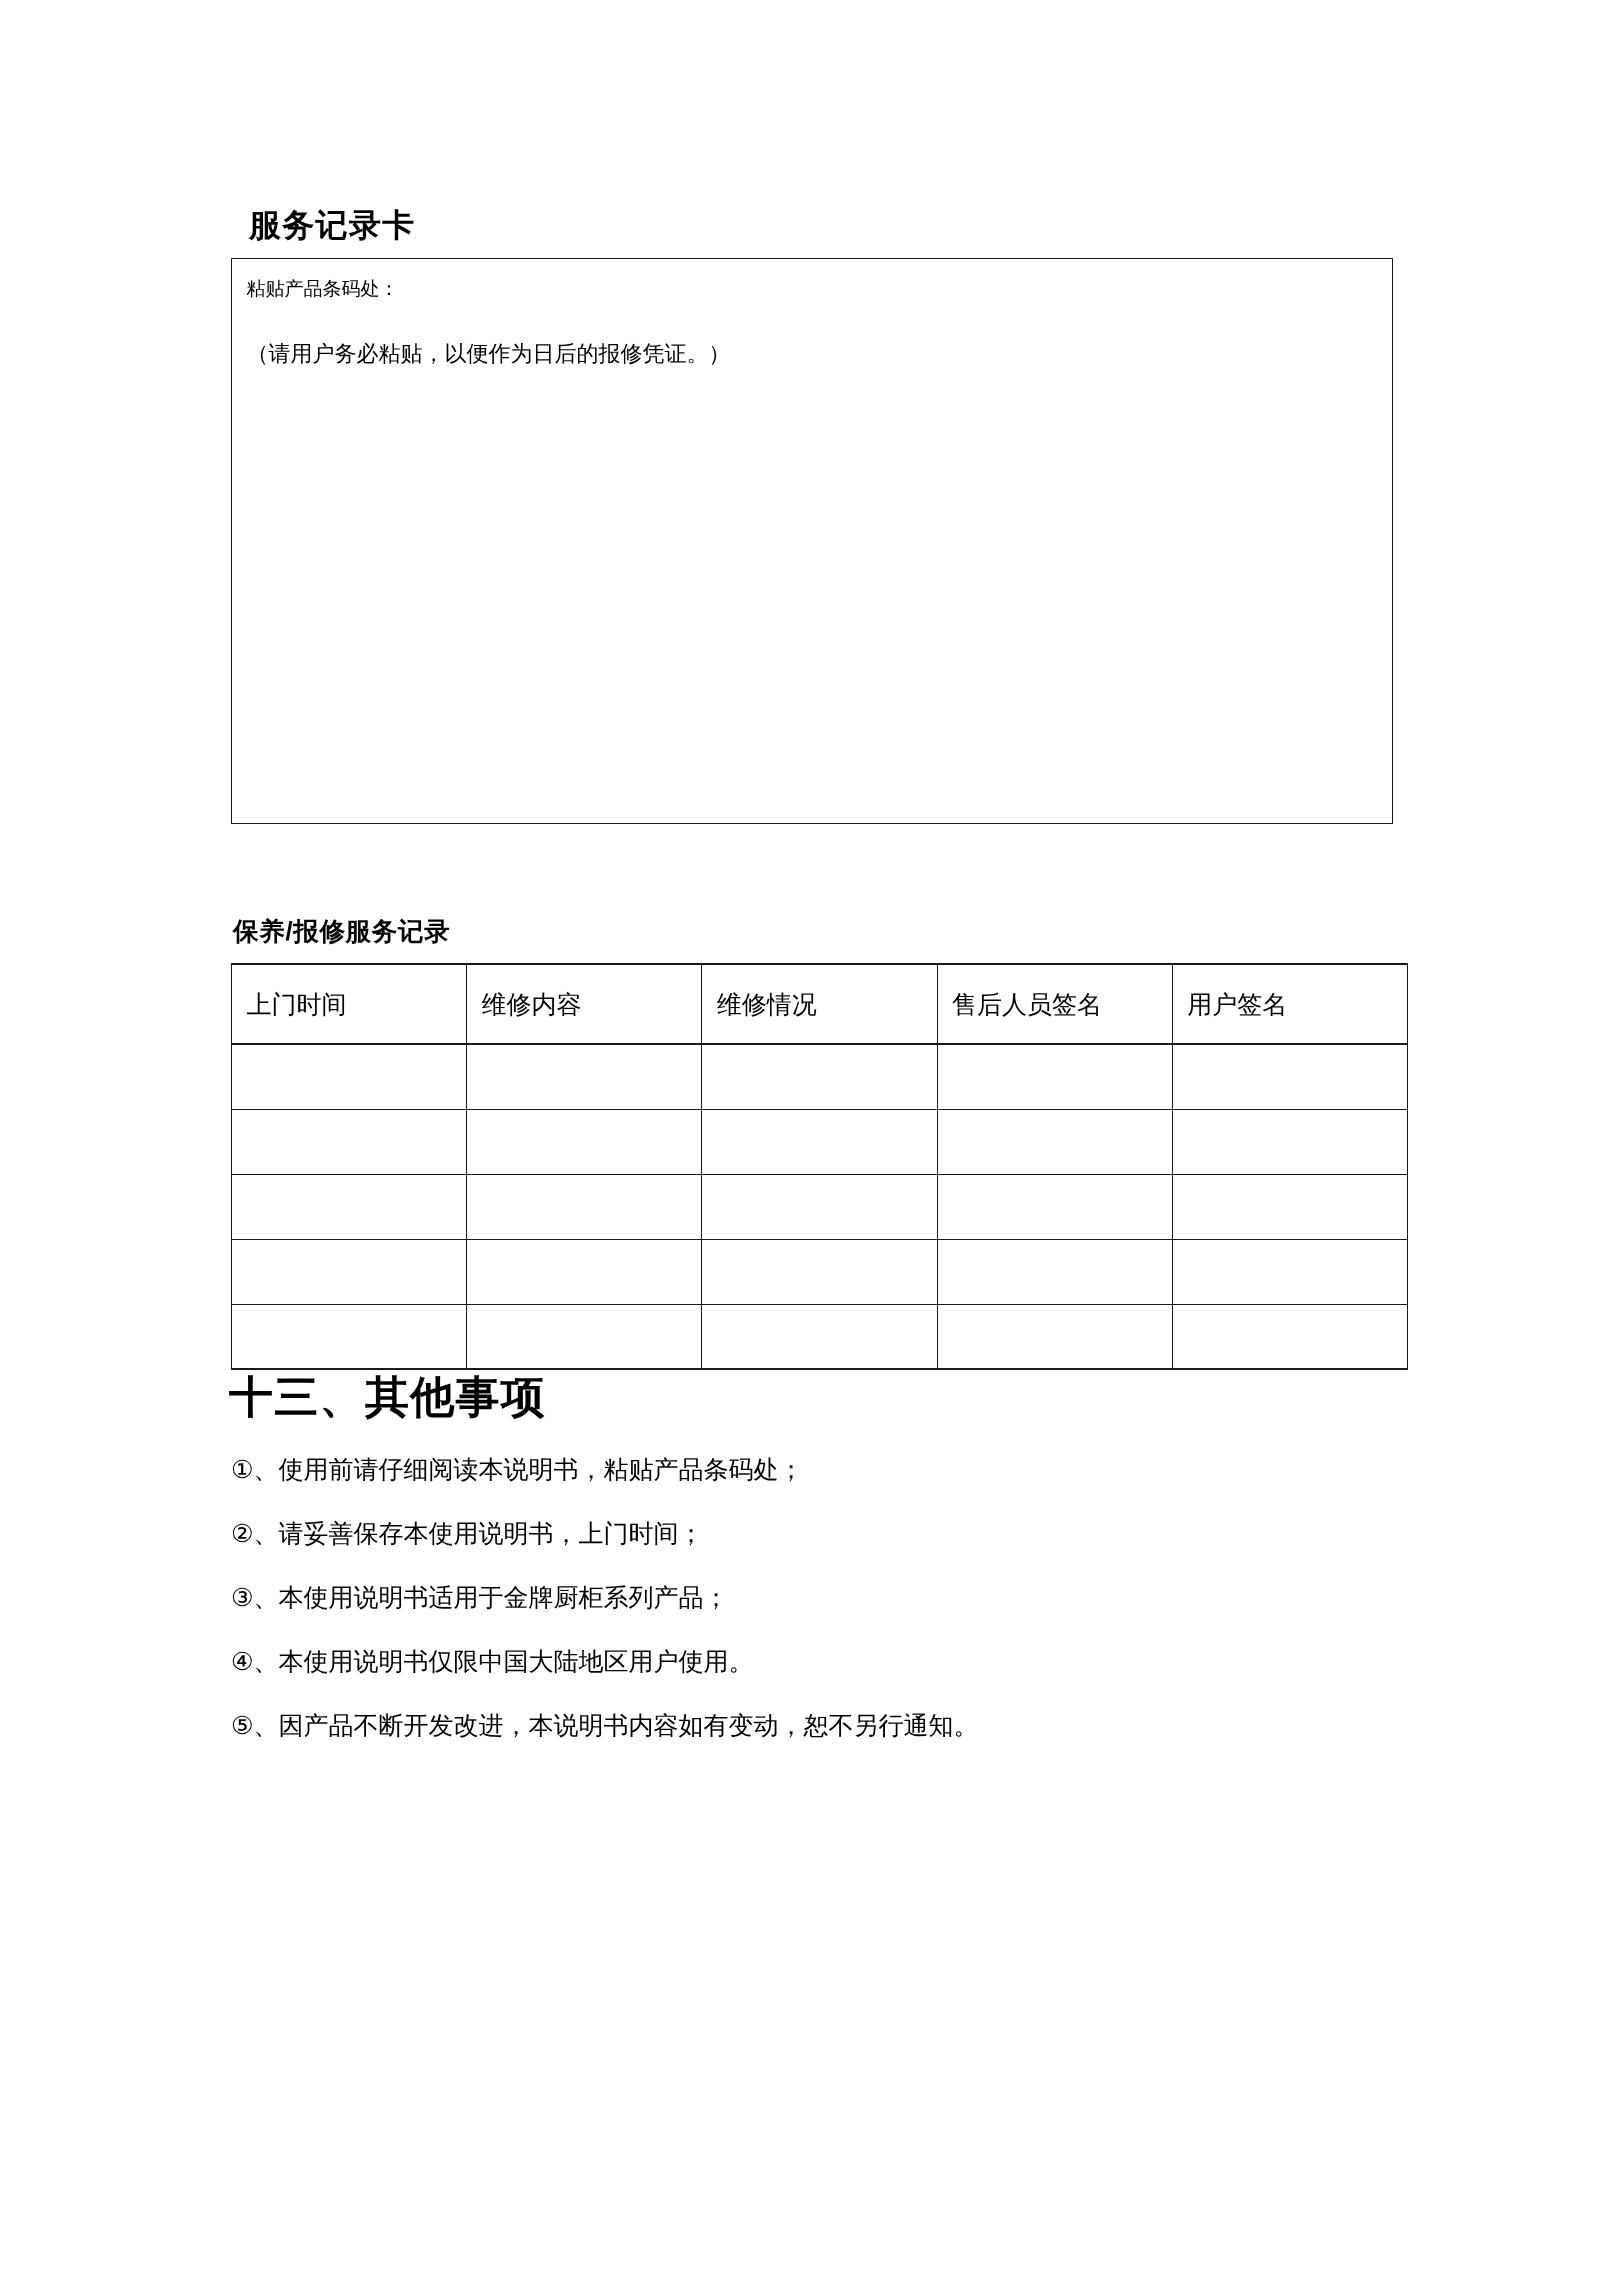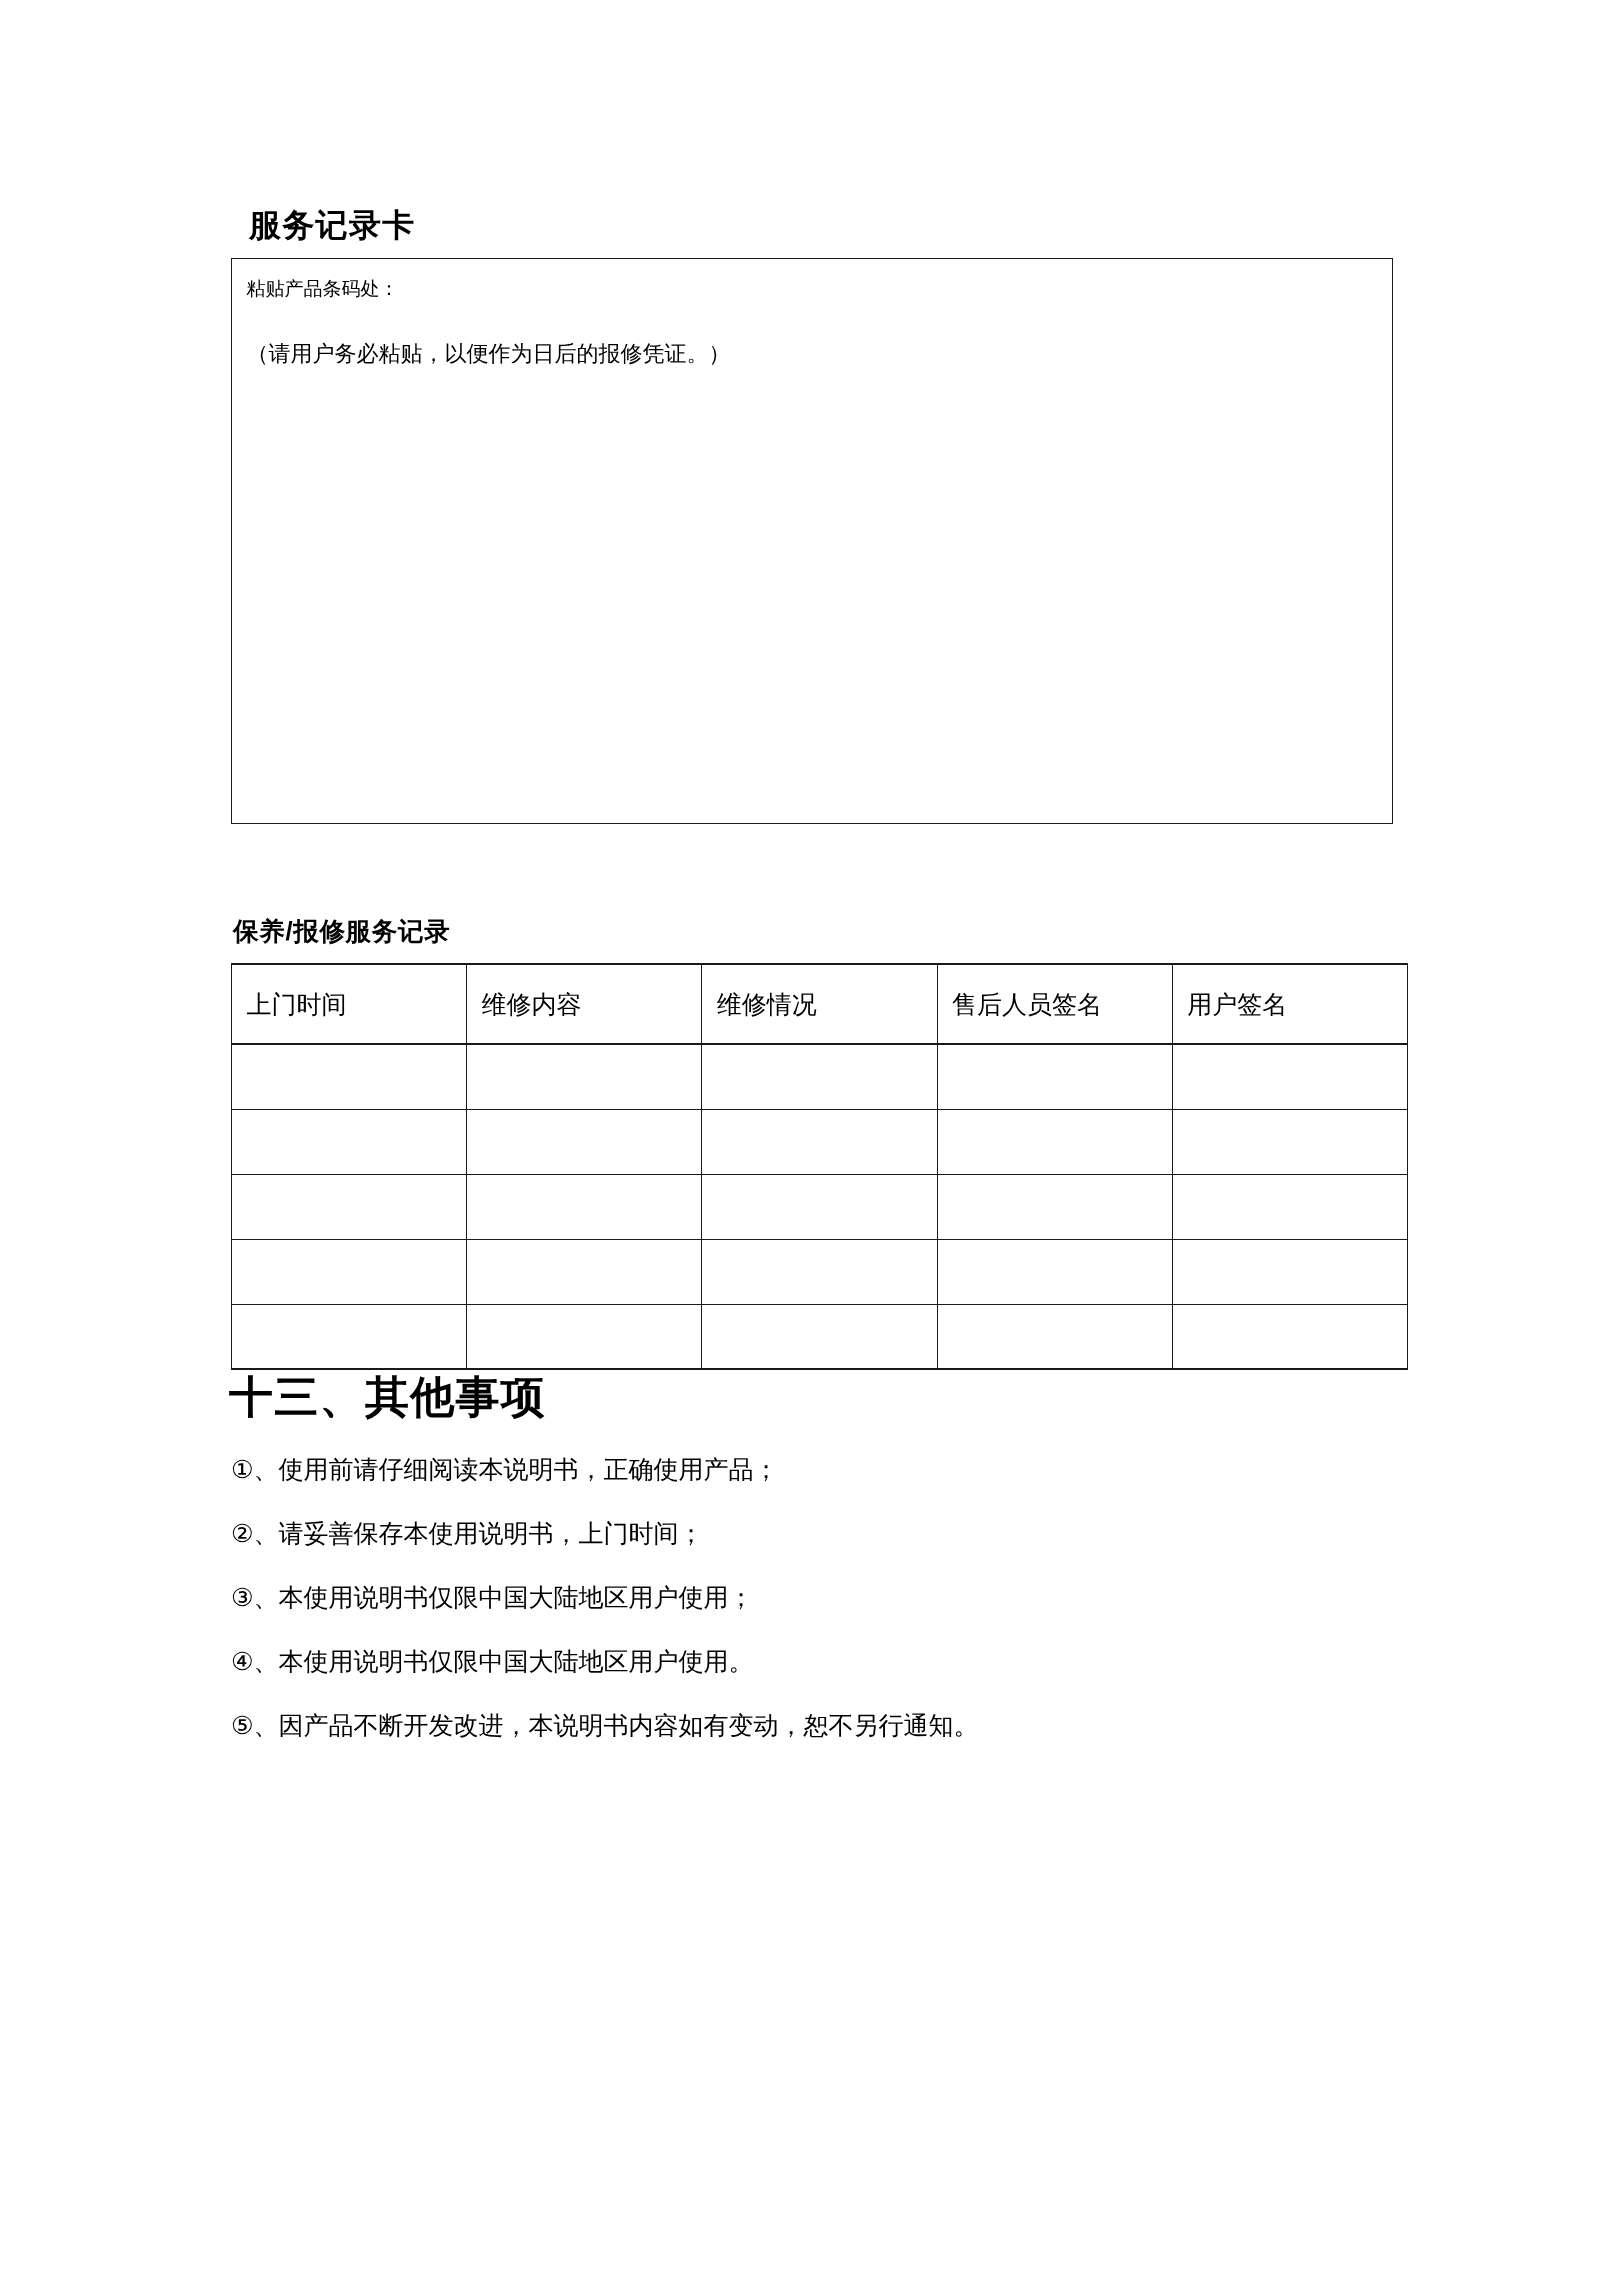--- a/index.html
+++ b/index.html
@@ -163,19 +163,19 @@
         <td></td>
         <td></td>
         <td></td>
       </tr>
     </tbody>
 </table>
 
 <div class="other-heading">十三、其他事项</div>
 
 <div class="notes" id="notes-list">
-    <p>①、使用前请仔细阅读本说明书，正确使用产品；</p>
+    <p>①、使用前请仔细阅读本说明书，粘贴产品条码处；</p>
     <p>②、请妥善保存本使用说明书，上门时间；</p>
-    <p>③、本使用说明书仅限中国大陆地区用户使用；</p>
+    <p>③、本使用说明书适用于金牌厨柜系列产品；</p>
     <p>④、本使用说明书仅限中国大陆地区用户使用。</p>
     <p>⑤、因产品不断开发改进，本说明书内容如有变动，恕不另行通知。</p>
   </div>
 
 
 </body></html>

